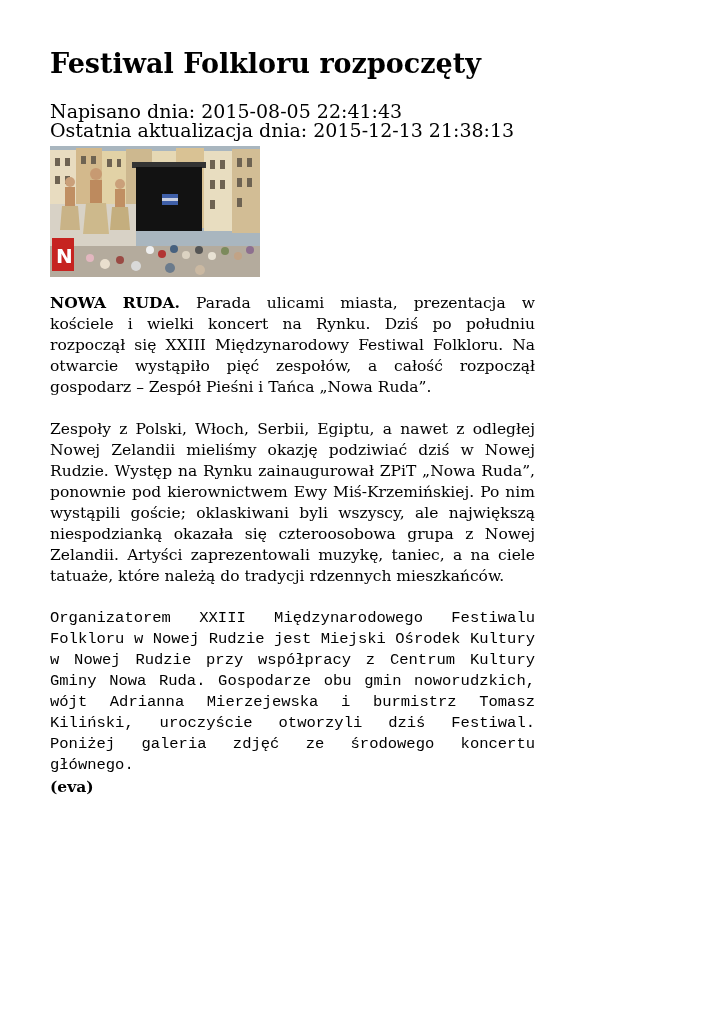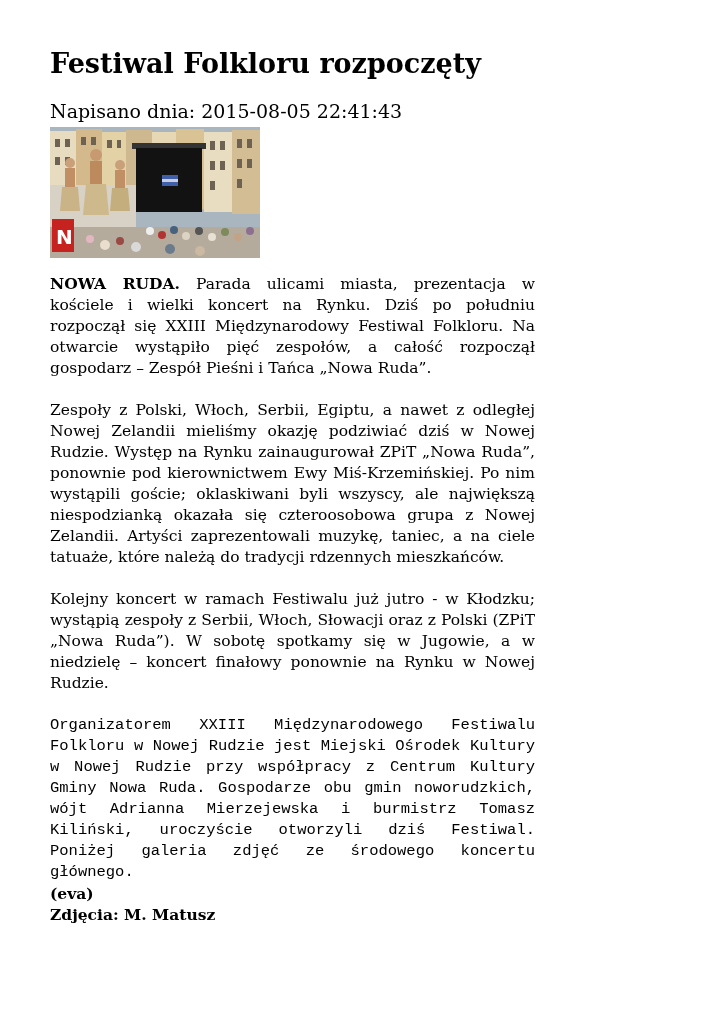--- a/index.html
+++ b/index.html
@@ -50,20 +50,21 @@
   }
 </style>
 </head>
 <body>
 
 <div class="page">
 
   <h1 class="title">Festiwal Folkloru rozpoczęty</h1>
 
   <p class="meta">Napisano dnia: 2015-08-05 22:41:43</p>
+  <p class="meta">Ostatnia aktualizacja dnia: 2015-12-13 21:38:13</p>
 
   <div class="photo-wrap">
     <svg width="210" height="131" viewBox="0 0 210 131" preserveAspectRatio="none" xmlns="http://www.w3.org/2000/svg">
 
       <rect x="0" y="0" width="210" height="131" fill="#a9b6bf"></rect>
 
       <rect x="0" y="4" width="26" height="72" fill="#e8dcc0"></rect>
       <rect x="26" y="2" width="26" height="74" fill="#d3b98c"></rect>
       <rect x="52" y="5" width="24" height="71" fill="#e2d2a6"></rect>
       <rect x="76" y="3" width="26" height="73" fill="#cdb88f"></rect>
@@ -135,21 +136,19 @@
       <rect x="2" y="92" width="22" height="33" fill="#c62320"></rect>
       <text x="6" y="117" font-size="20" font-weight="bold" fill="#ffffff" font-family="DejaVu Sans, sans-serif">N</text>
     </svg>
   </div>
 
   <div class="article-body">
     <p class="para"><span class="lead">NOWA RUDA.</span><span> Parada ulicami miasta, prezentacja w kościele i wielki koncert na Rynku. Dziś po południu rozpoczął się XXIII Międzynarodowy Festiwal Folkloru. Na otwarcie wystąpiło pięć zespołów, a całość rozpoczął gospodarz – Zespół Pieśni i Tańca „Nowa Ruda”.</span></p>
 
     <p class="para">Zespoły z Polski, Włoch, Serbii, Egiptu, a nawet z odległej Nowej Zelandii mieliśmy okazję podziwiać dziś w Nowej Rudzie. Występ na Rynku zainaugurował ZPiT „Nowa Ruda”, ponownie pod kierownictwem Ewy Miś-Krzemińskiej. Po nim wystąpili goście; oklaskiwani byli wszyscy, ale największą niespodzianką okazała się czteroosobowa grupa z Nowej Zelandii. Artyści zaprezentowali muzykę, taniec, a na ciele tatuaże, które należą do tradycji rdzennych mieszkańców.</p>
 
-    <p class="para">Kolejny koncert w ramach Festiwalu już jutro - w Kłodzku; wystąpią zespoły z Serbii, Włoch, Słowacji oraz z Polski (ZPiT „Nowa Ruda”). W sobotę spotkamy się w Jugowie, a w niedzielę – koncert finałowy ponownie na Rynku w Nowej Rudzie.</p>
 
     <p class="para last">Organizatorem XXIII Międzynarodowego Festiwalu Folkloru w Nowej Rudzie jest Miejski Ośrodek Kultury w Nowej Rudzie przy współpracy z Centrum Kultury Gminy Nowa Ruda. Gospodarze obu gmin noworudzkich, wójt Adrianna Mierzejewska i burmistrz Tomasz Kiliński, uroczyście otworzyli dziś Festiwal. Poniżej galeria zdjęć ze środowego koncertu głównego.</p>
 
     <p class="sig">(eva)</p>
-    <p class="sig">Zdjęcia: M. Matusz</p>
   </div>
 
 </div>
 
 </body></html>

